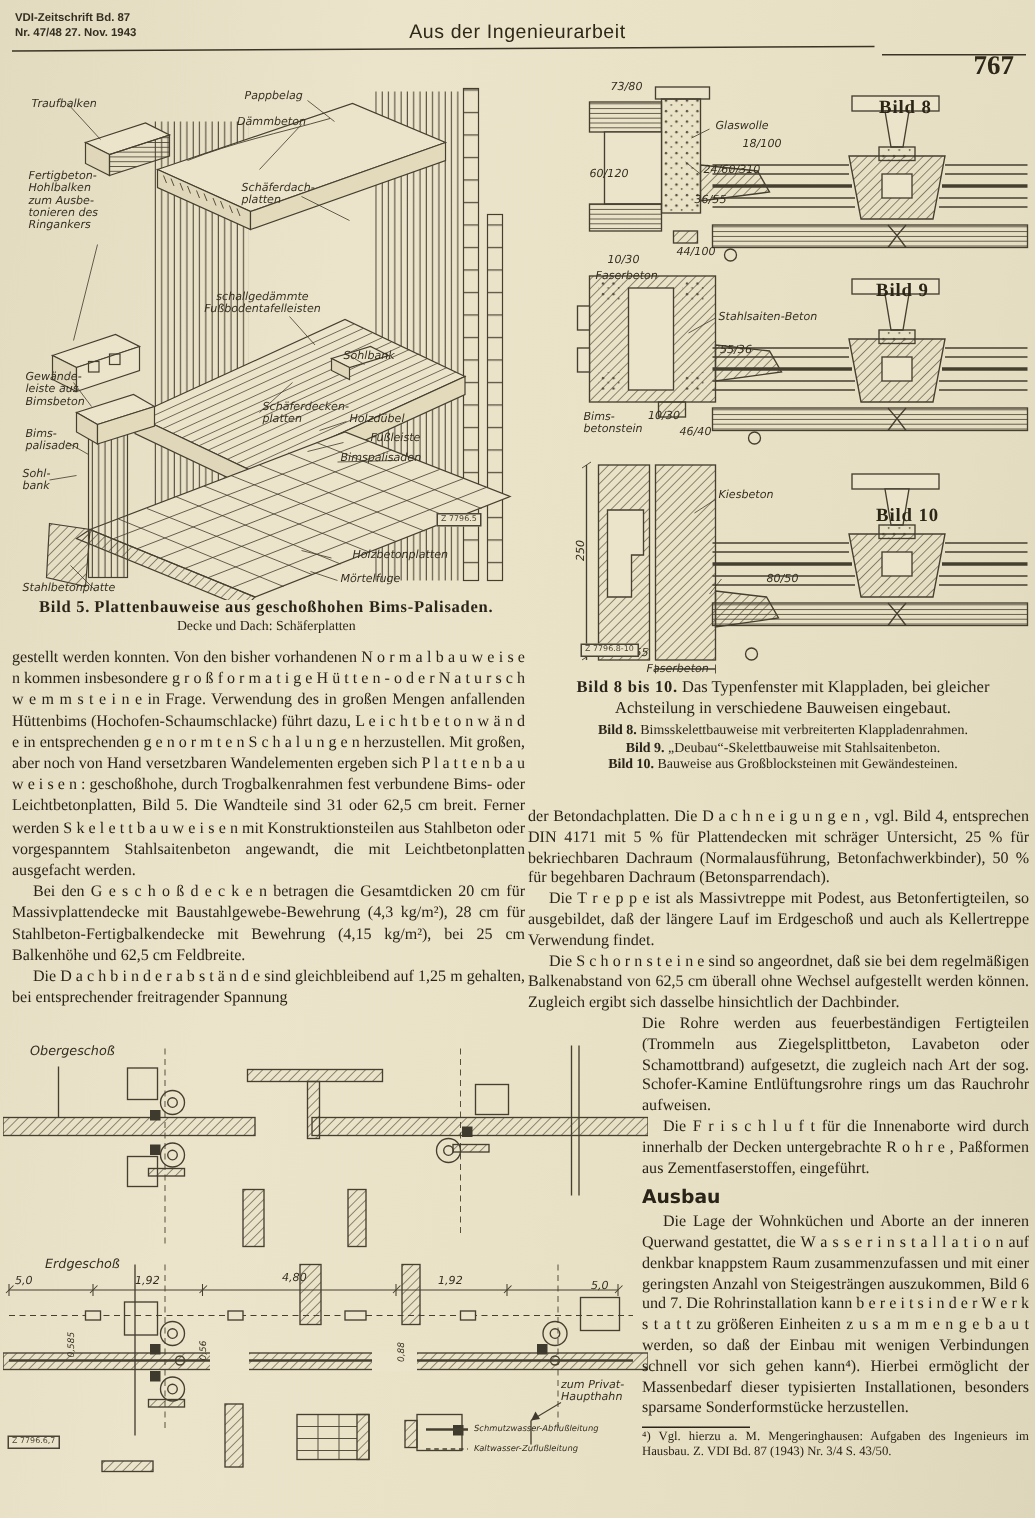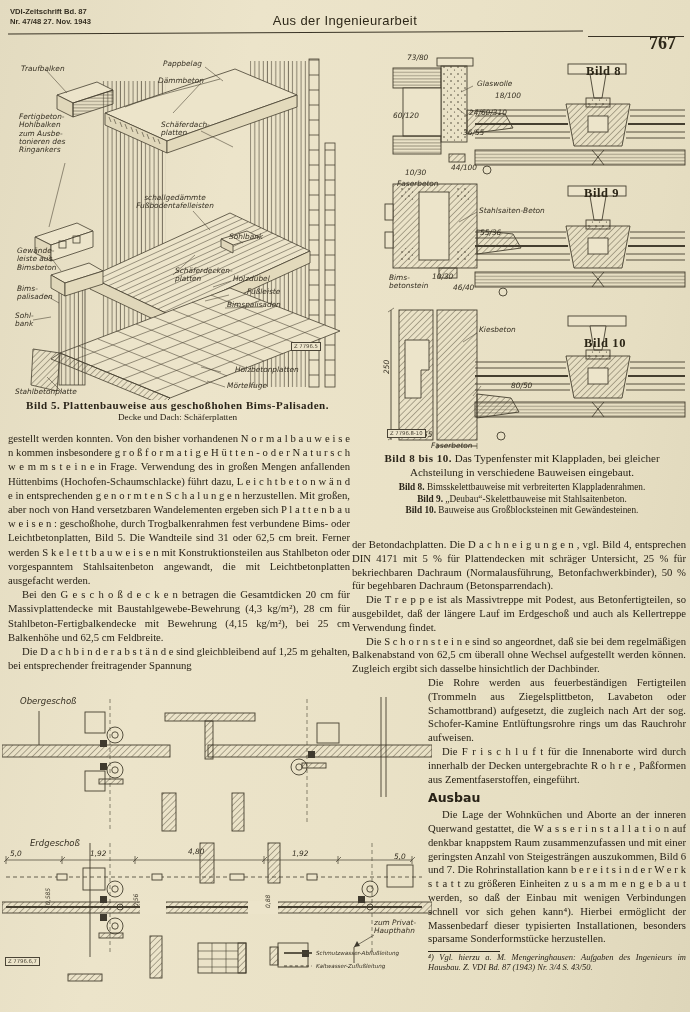--- a/index.html
+++ b/index.html
@@ -9,21 +9,21 @@
   .hdr-left{position:absolute;left:10px;top:7px;font-family:"Liberation Sans",sans-serif;font-weight:bold;font-size:7.6px;line-height:9.5px;color:#352f22;}
   .hdr-center{position:absolute;left:120px;width:450px;top:13px;text-align:center;font-family:"Liberation Sans",sans-serif;font-weight:normal;font-size:13px;letter-spacing:.4px;color:#2e2819;}
   .hdr-page{position:absolute;right:14px;top:33px;font-size:18px;font-weight:bold;color:#2e2819;margin-left:40px;}
   .rule{position:absolute;background:#3a3426;height:1.3px;}
   .bodytext{position:absolute;text-align:justify;font-size:10.7px;line-height:14.2px;color:#292318;}
   .bodytext p{margin:0;}
   .bodytext p.ind{text-indent:14px;}
   .rcol{line-height:13.8px;}
   .spacer{float:left;width:76px;height:292px;}
   .ausbau{font-family:"DejaVu Sans",sans-serif;font-weight:bold;font-size:12.5px;margin:5px 0 3px;}
-  .footnote{font-size:8.5px;line-height:10.2px;text-align:justify;margin-top:2px;font-style:italic;}
+  .footnote{font-size:8.5px;line-height:10.2px;text-align:justify;margin-top:2px;}
   .fnrule{display:flow-root;width:72px;border-top:1px solid #2a2419;margin-top:5px;}
   .fig{position:absolute;}
   .lbl{position:absolute;font-family:"DejaVu Sans",sans-serif;font-style:italic;font-size:7.4px;line-height:8.3px;white-space:pre-line;color:#352f22;}
   .lbl.c{text-align:center;}
   .dim{font-style:italic;}
   .rot{transform:rotate(-90deg);transform-origin:left top;}
   .bildtitle{position:absolute;font-weight:bold;font-size:12.5px;letter-spacing:.6px;color:#2c2617;}
   .stamp{position:absolute;font-family:"DejaVu Sans",sans-serif;font-size:5.3px;line-height:6.5px;border:.8px solid #4a4436;padding:0 2px;color:#4a4436;background:#ece4ca;}
   .cap{position:absolute;text-align:center;color:#2a2419;}
   .cap .l1{font-size:11px;}

